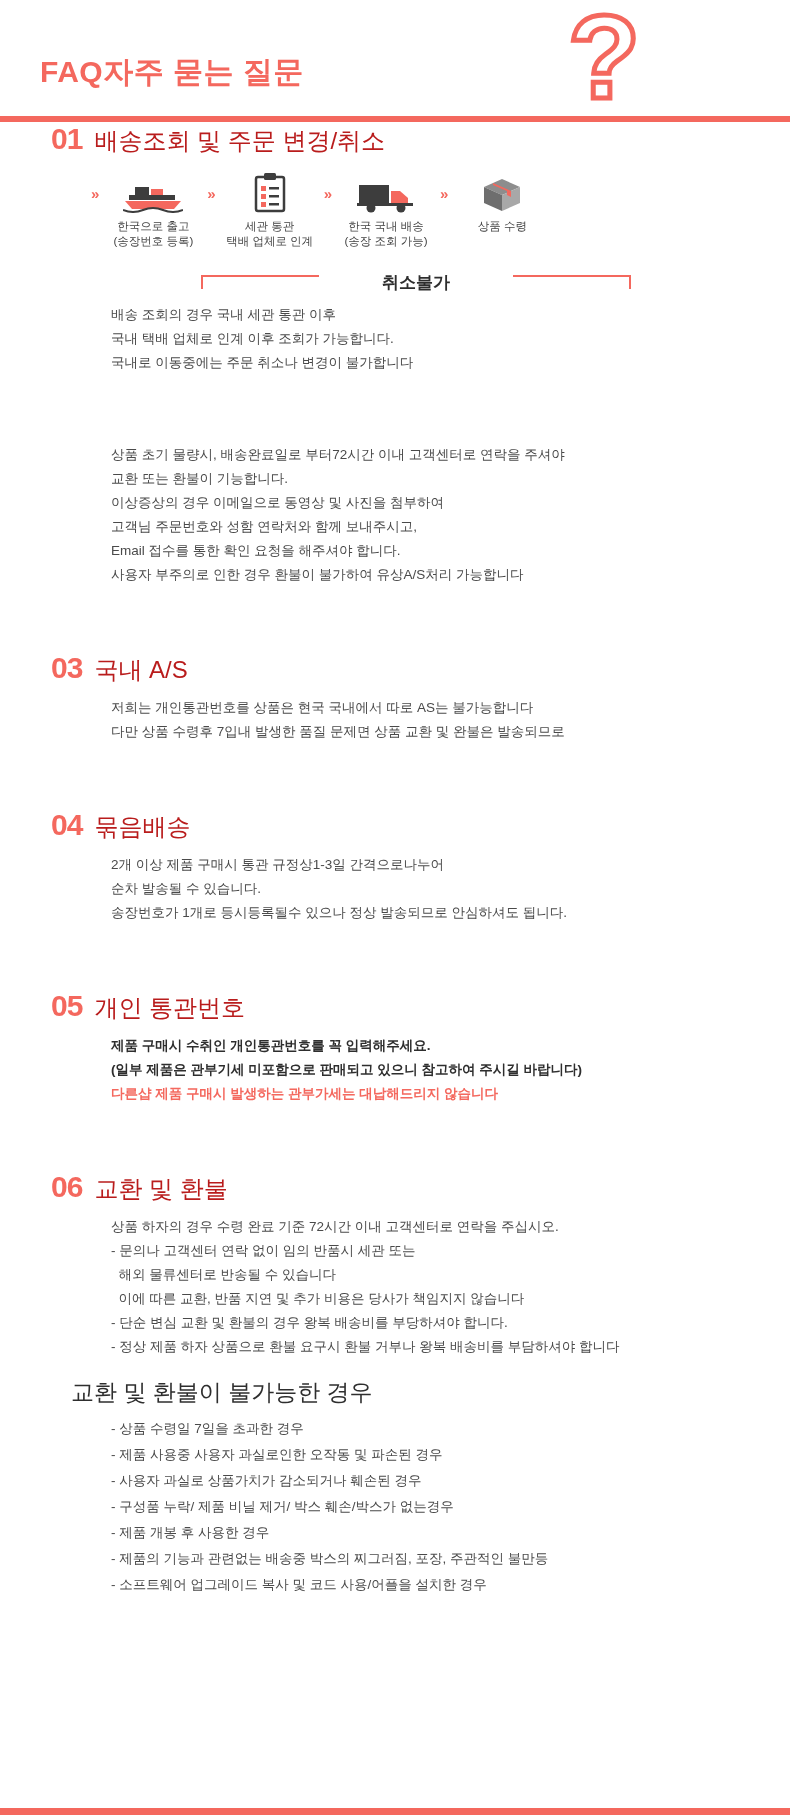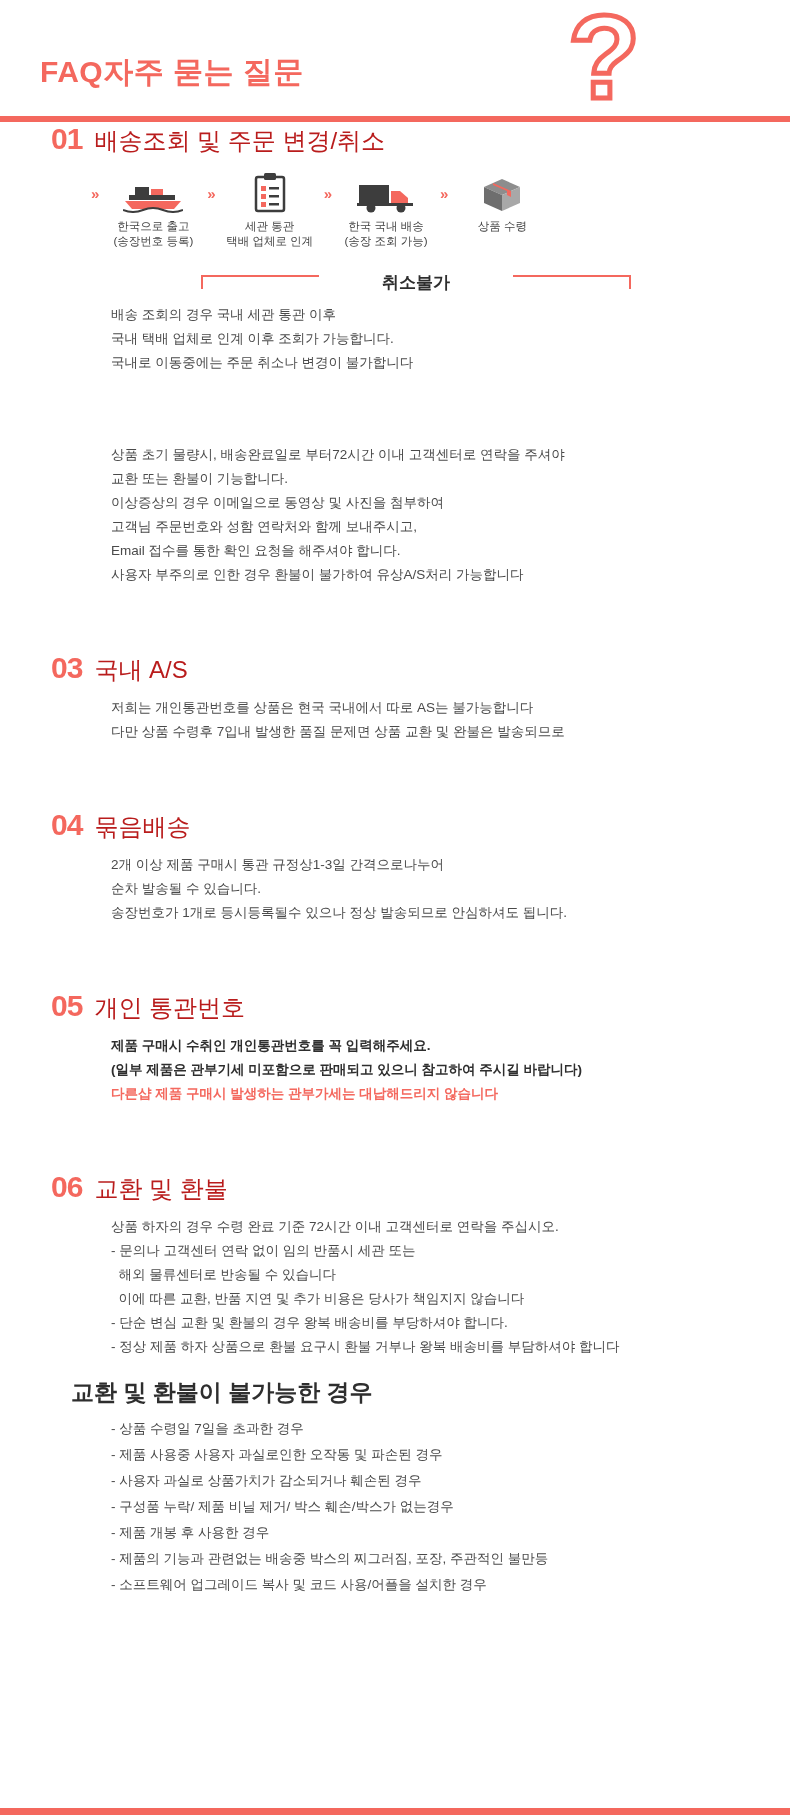--- a/index.html
+++ b/index.html
@@ -149,21 +149,21 @@
     text-align: center;
     font-size: 17px;
     font-weight: bold;
     color: #2e2e2e;
   }
 
   
   .sub-head {
     margin: 18px 0 0 20px;
     font-size: 23px;
-    font-weight: bold;
+    font-weight: normal;
     color: #2e2e2e;
   }
   .sub-body {
     margin: 8px 0 0 60px;
     font-size: 13.5px;
     line-height: 26px;
     color: #4a4a4a;
   }
 
   .footer-rule {

